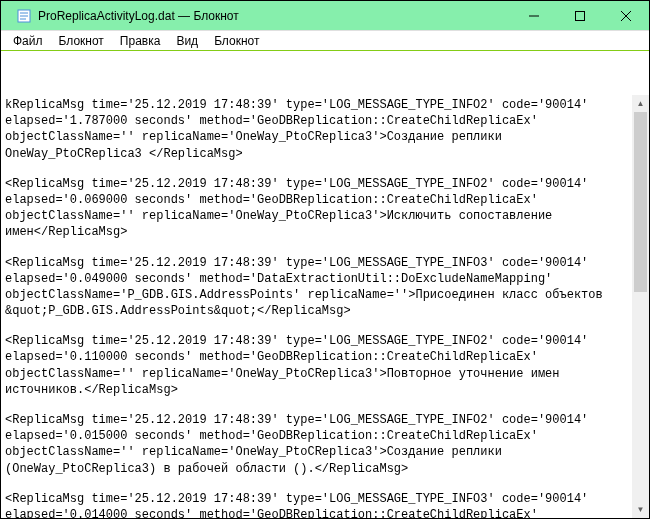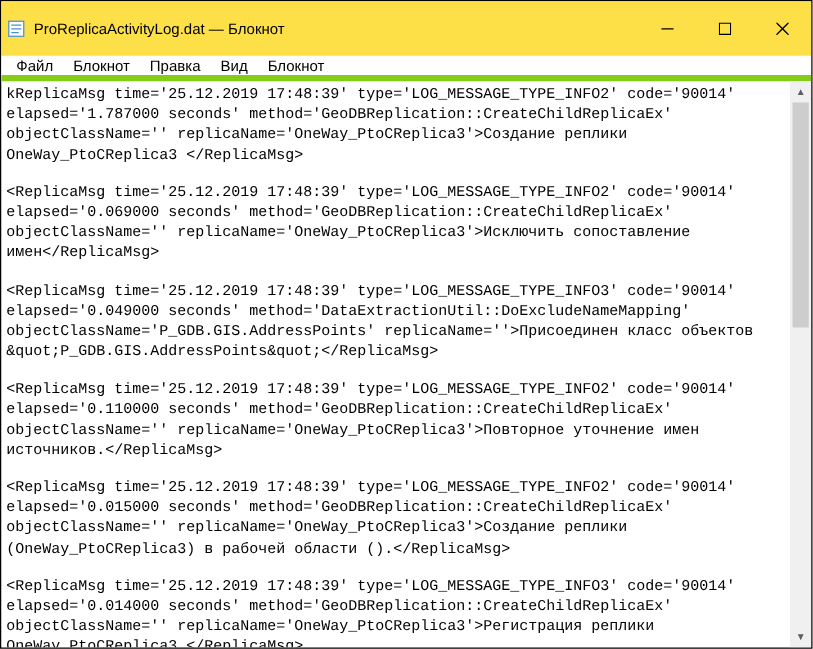--- a/index.html
+++ b/index.html
@@ -8,25 +8,25 @@
     font-size: 12px;
     background: #fff;
     width: 650px;
     height: 519px;
     border: 1px solid #000;
     display: flex;
     flex-direction: column;
     overflow: hidden;
   }
   .titlebar {
-    height: 44px;
-    background: #fde047;
+    height: 30px;
+    background: #86efac;
     display: flex;
     align-items: center;
-    padding: 0 0 0 4px;
+    padding: 0 0 0 15px;
     border-bottom: 1px solid #e0e0e0;
   }
   .titlebar-icon {
     width: 16px;
     height: 16px;
     margin-right: 6px;
     display: flex;
     align-items: center;
     justify-content: center;
   }
@@ -50,30 +50,31 @@
     font-family: "Segoe UI Symbol", sans-serif;
   }
   .win-btn svg { display: block; }
   .menubar {
     height: 20px;
     background: #fff;
     display: flex;
     align-items: center;
     padding: 0 4px;
     font-size: 12px;
-    border-bottom: 5px solid #84cc16;
+    border-bottom: 1px solid #84cc16;
   }
   .menu-item {
     padding: 2px 8px;
     color: #000;
   }
   .content-wrap {
     flex: 1;
     display: flex;
     overflow: hidden;
+    margin-top: 44px;
   }
   .content {
     flex: 1;
     padding: 2px 4px;
     font-family: Consolas, "Courier New", monospace;
     font-size: 12px;
     line-height: 1.35;
     color: #000;
     white-space: pre-wrap;
     word-wrap: break-word;

